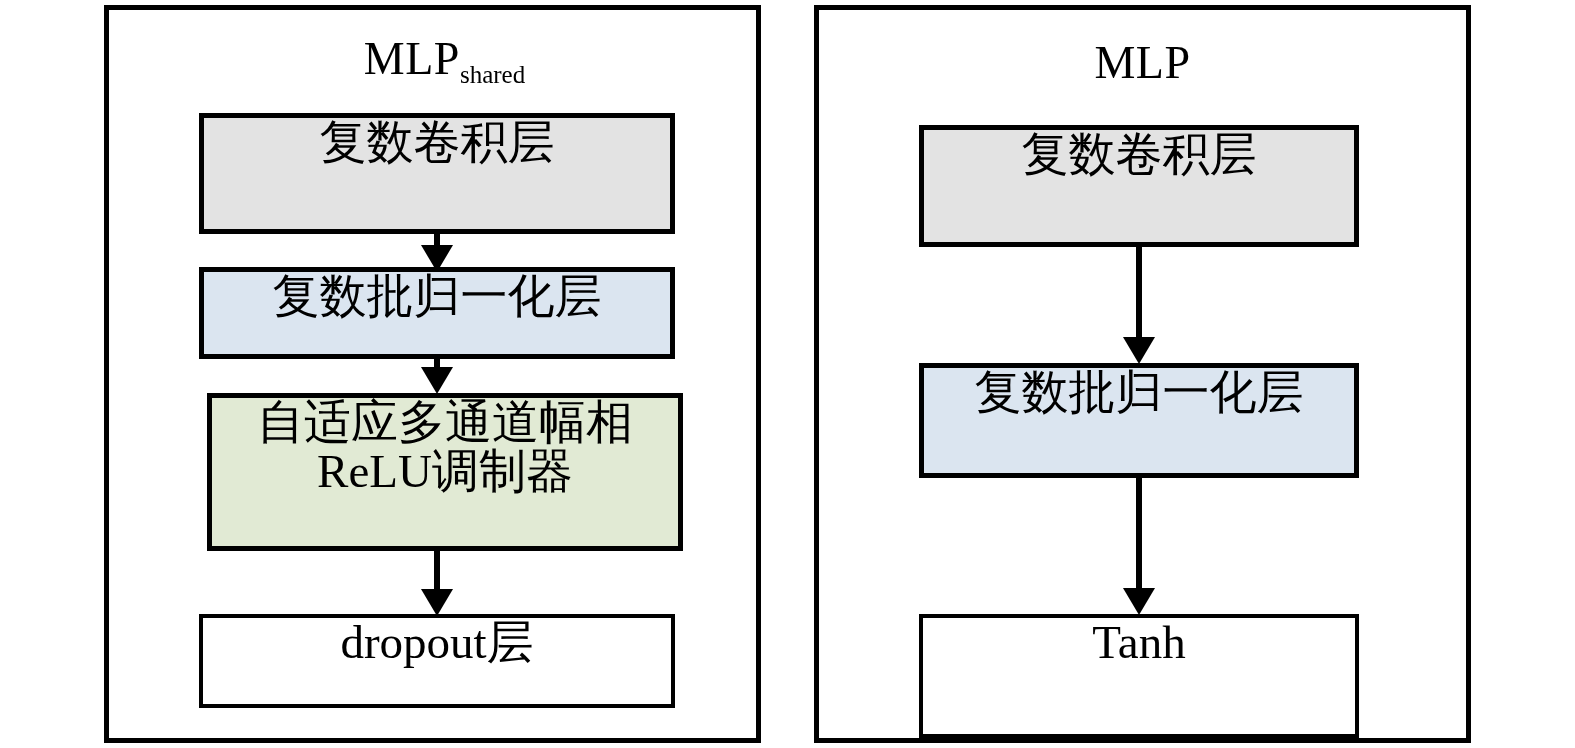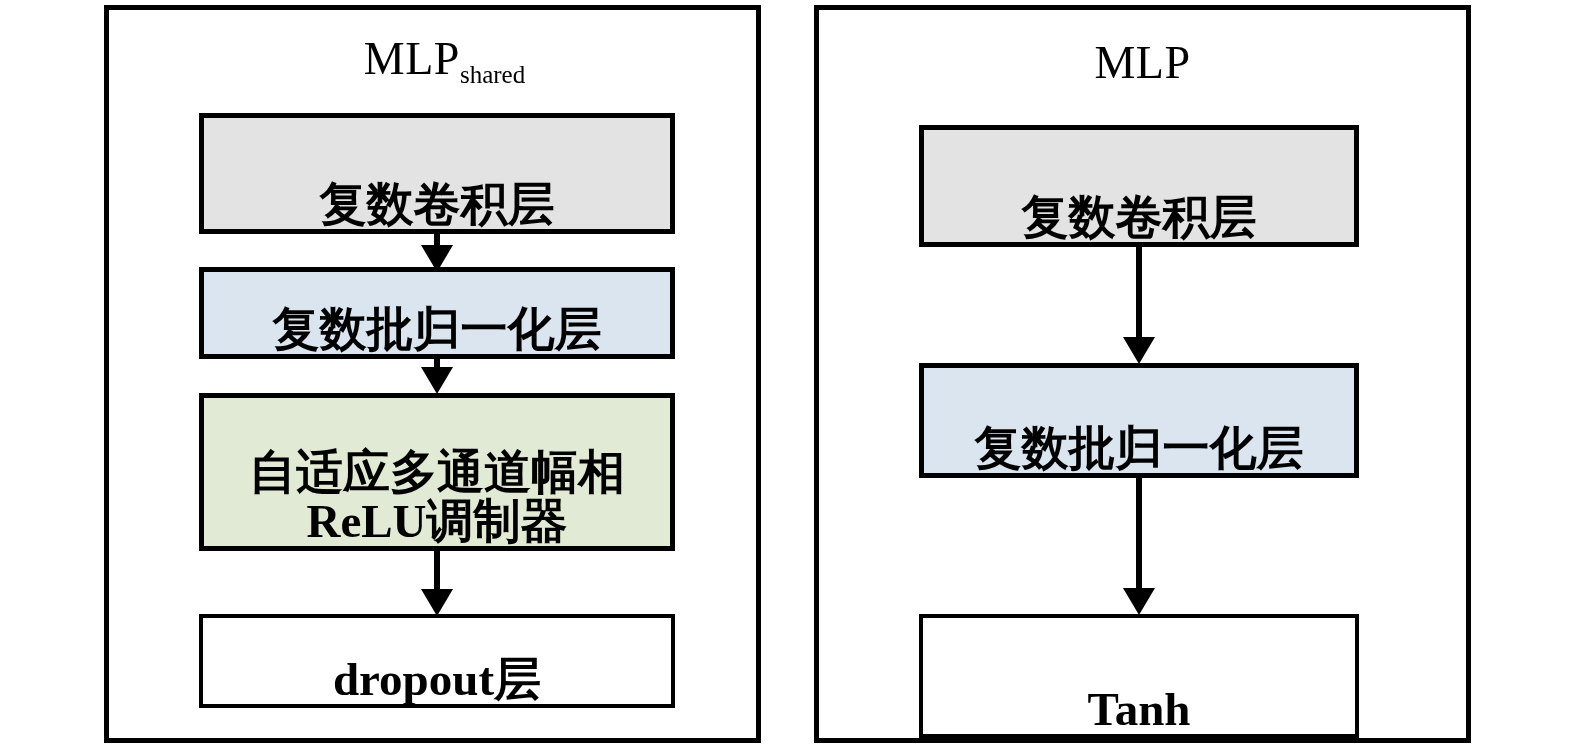--- a/index.html
+++ b/index.html
@@ -50,38 +50,37 @@
     top: 9px;
     letter-spacing: 0px;
   }
 
   
   .node {
     position: absolute;
     box-sizing: border-box;
     border: 5px solid #000000;
     display: flex;
-    align-items: flex-end;
+    align-items: flex-start;
     justify-content: center;
     text-align: center;
     background: #ffffff;
-    font-weight: bold;
   }
   .node .label {
     font-size: 47px;
     line-height: 1.04;
     white-space: pre-line;
     padding: 0 6px;
   }
   .node.thin { border-width: 4px; }
 
   
   #node-l-conv { left: 90px;  top: 103px; width: 476px; height: 121px; background: #e3e3e3; }
   #node-l-bn   { left: 90px;  top: 257px; width: 476px; height: 92px;  background: #dbe5f0; }
-  #node-l-relu { left: 90px;  top: 383px; width: 476px; height: 158px; background: #e1ead4; }
+  #node-l-relu { left: 98px;  top: 383px; width: 476px; height: 158px; background: #e1ead4; }
   #node-l-drop { left: 90px;  top: 604px; width: 476px; height: 94px;  background: #ffffff; }
 
   
   #node-r-conv { left: 100px; top: 115px; width: 440px; height: 122px; background: #e3e3e3; }
   #node-r-bn   { left: 100px; top: 353px; width: 440px; height: 115px; background: #dbe5f0; }
   #node-r-tanh { left: 100px; top: 604px; width: 440px; height: 124px;  background: #ffffff; }
 
   
   .arrow {
     position: absolute;

